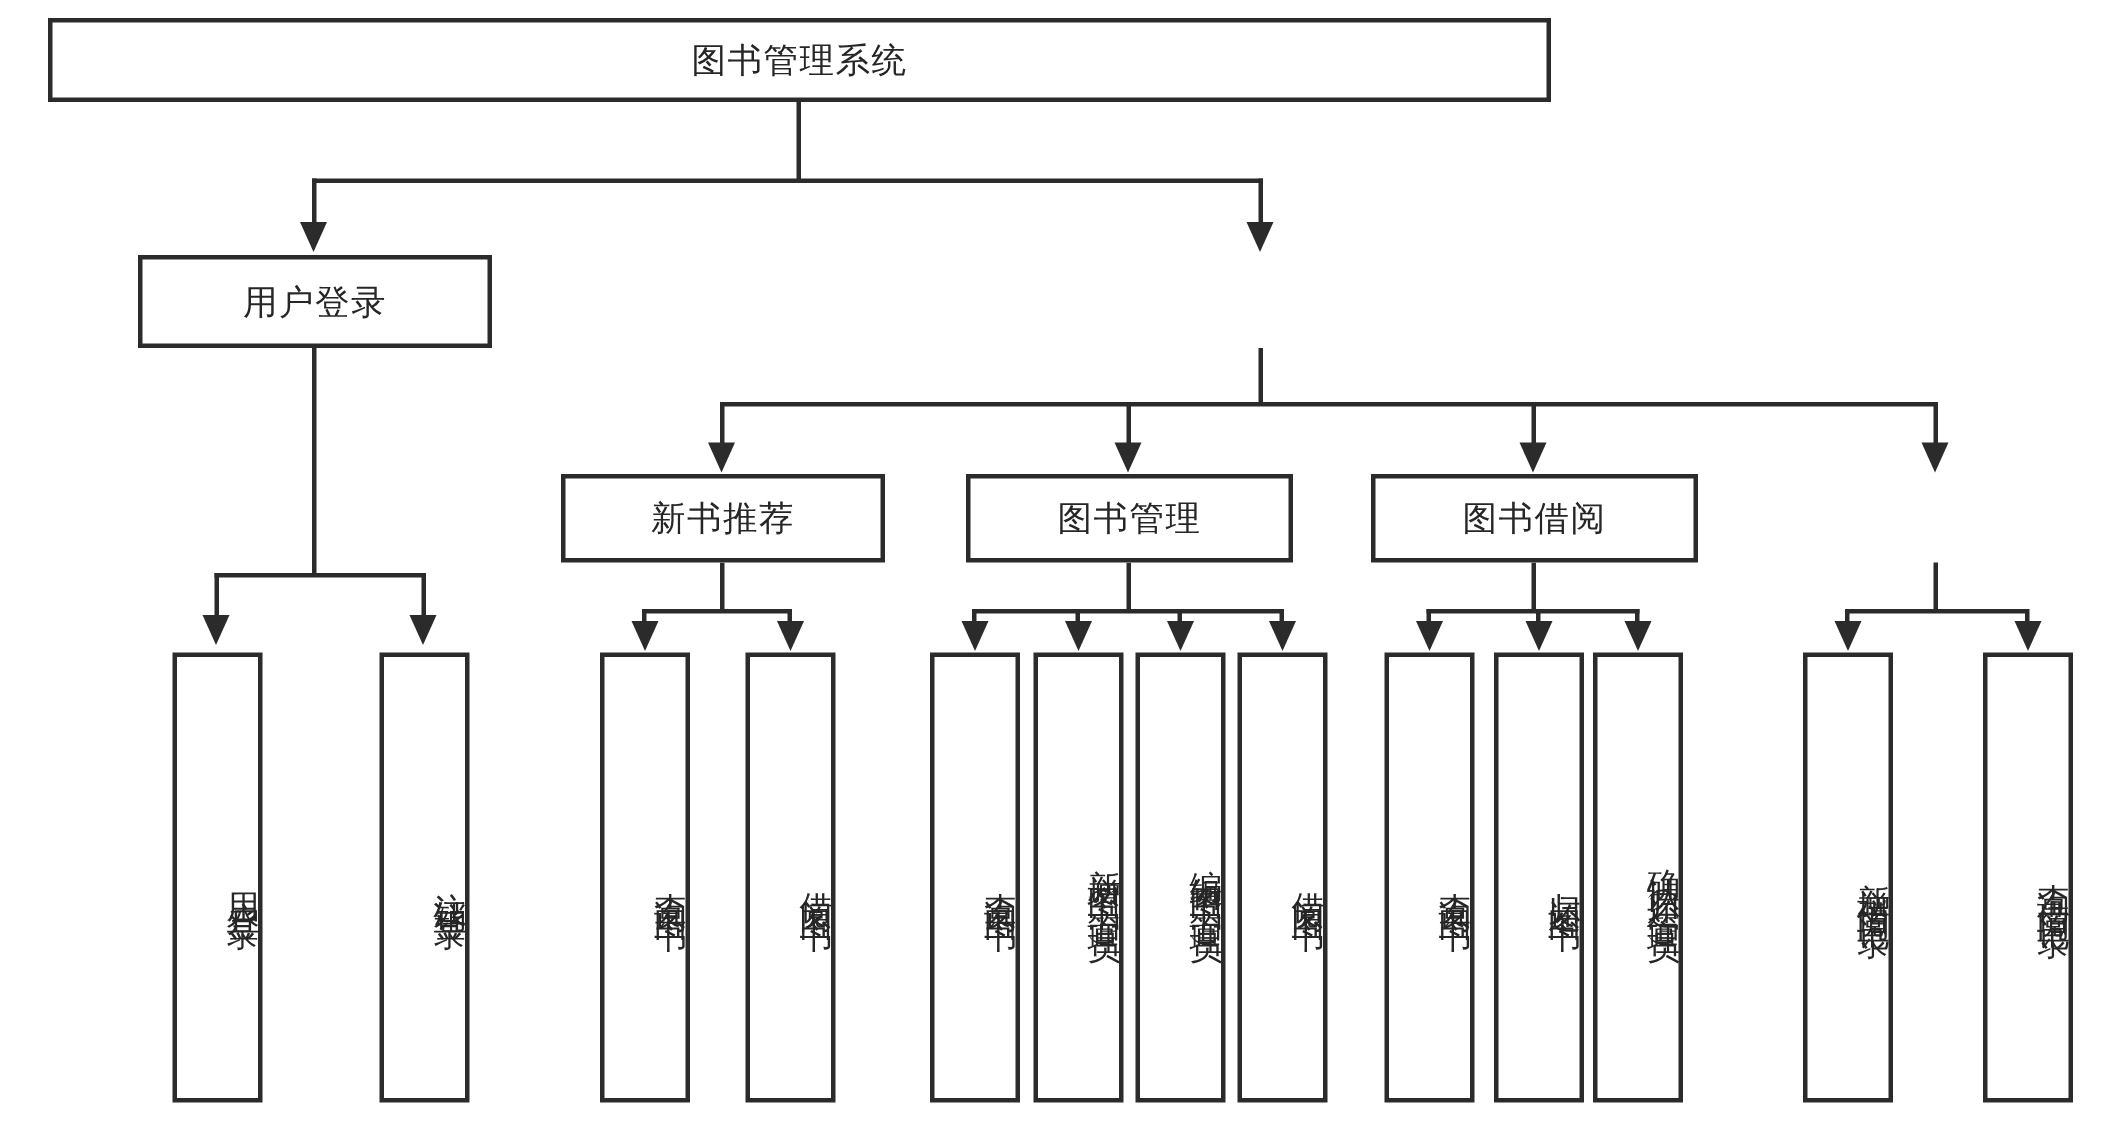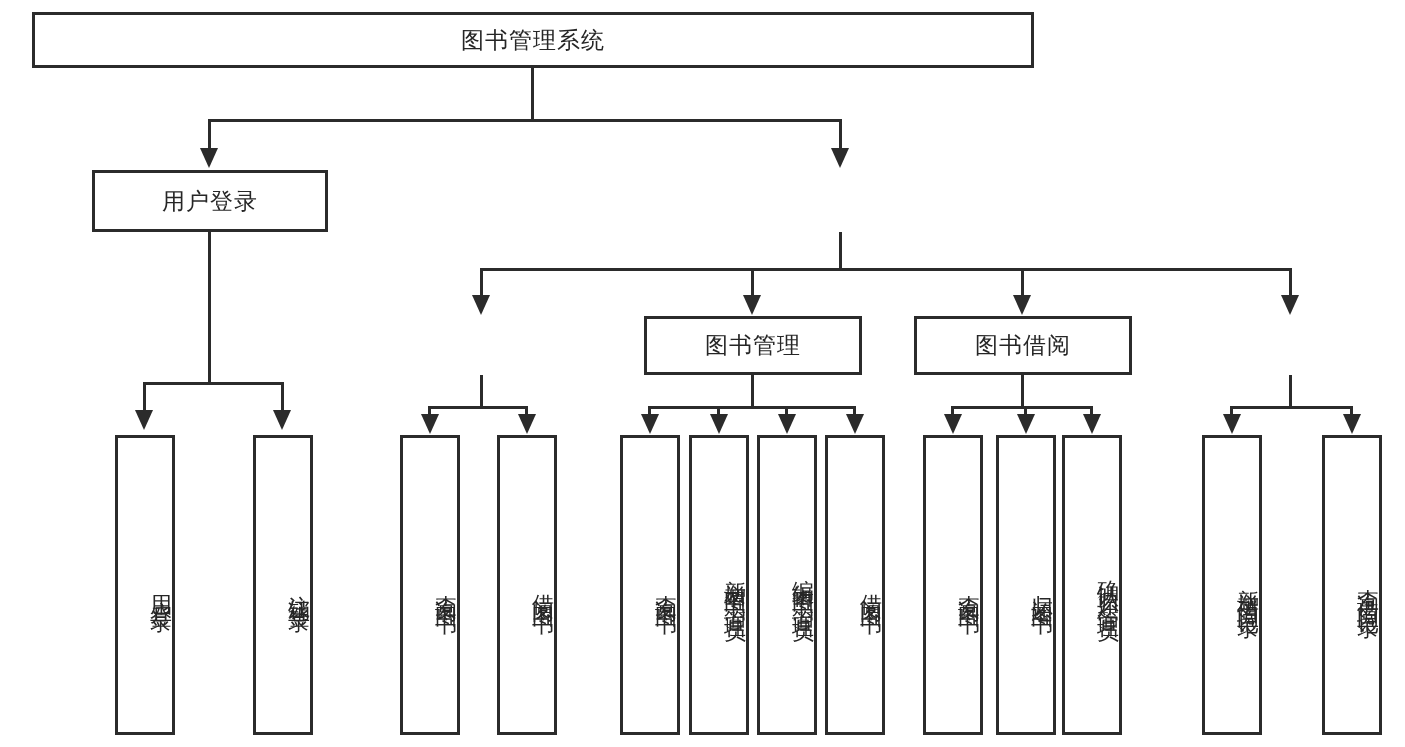--- a/index.html
+++ b/index.html
@@ -138,20 +138,21 @@
   <div class="connector" style="left:1218px; top:406px; width:3px; height:12px;"></div>
   <div class="arrow" style="left:1211px; top:414px;"></div>
   <div class="connector" style="left:1338px; top:406px; width:3px; height:12px;"></div>
   <div class="arrow" style="left:1331px; top:414px;"></div>
 
   <div class="node horiz" style="left:20px; top:12px; width:1002px; height:56px;">图书管理系统</div>
 
   <div class="node horiz" style="left:80px; top:170px; width:236px; height:62px;">用户登录</div>
 
 
+  <div class="node horiz" style="left:362px; top:316px; width:216px; height:59px;">新书推荐</div>
 
   <div class="node horiz" style="left:632px; top:316px; width:218px; height:59px;">图书管理</div>
 
   <div class="node horiz" style="left:902px; top:316px; width:218px; height:59px;">图书借阅</div>
 
 
   <div class="node vert" style="left:103px; top:435px; width:60px; height:300px;">
     <span class="vtext">用户登录</span>
   </div>
 

